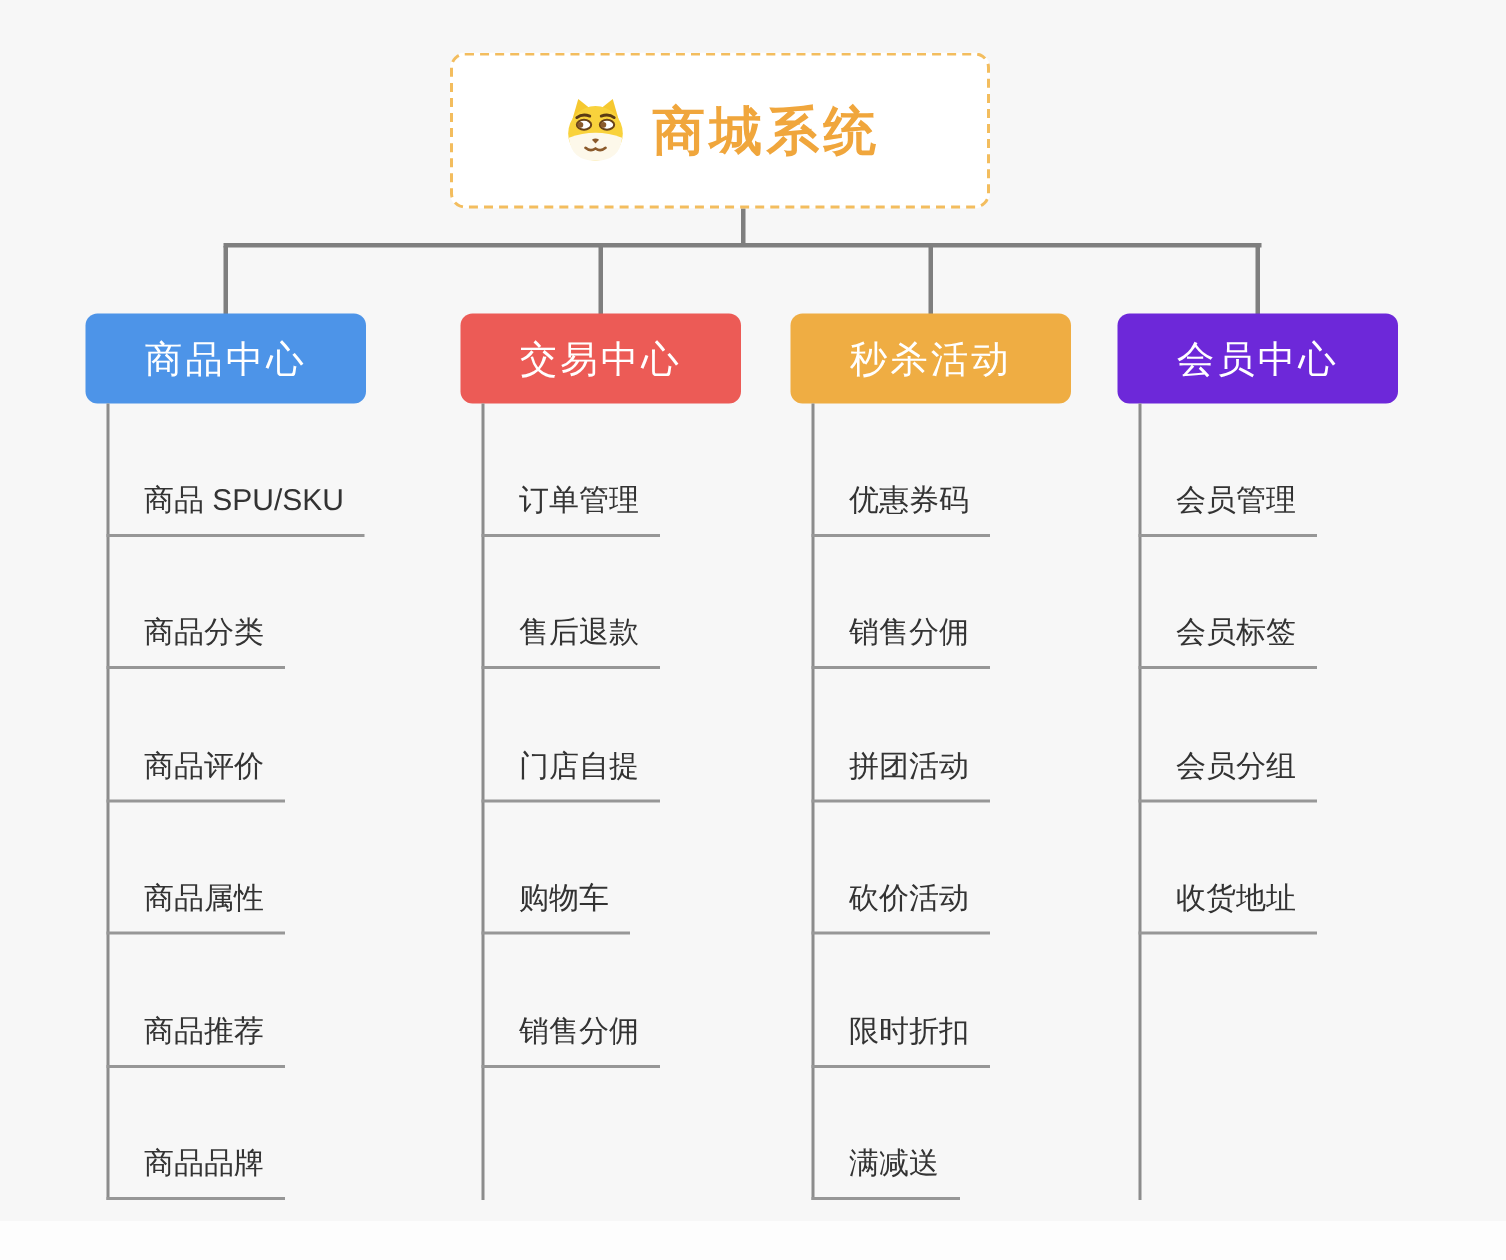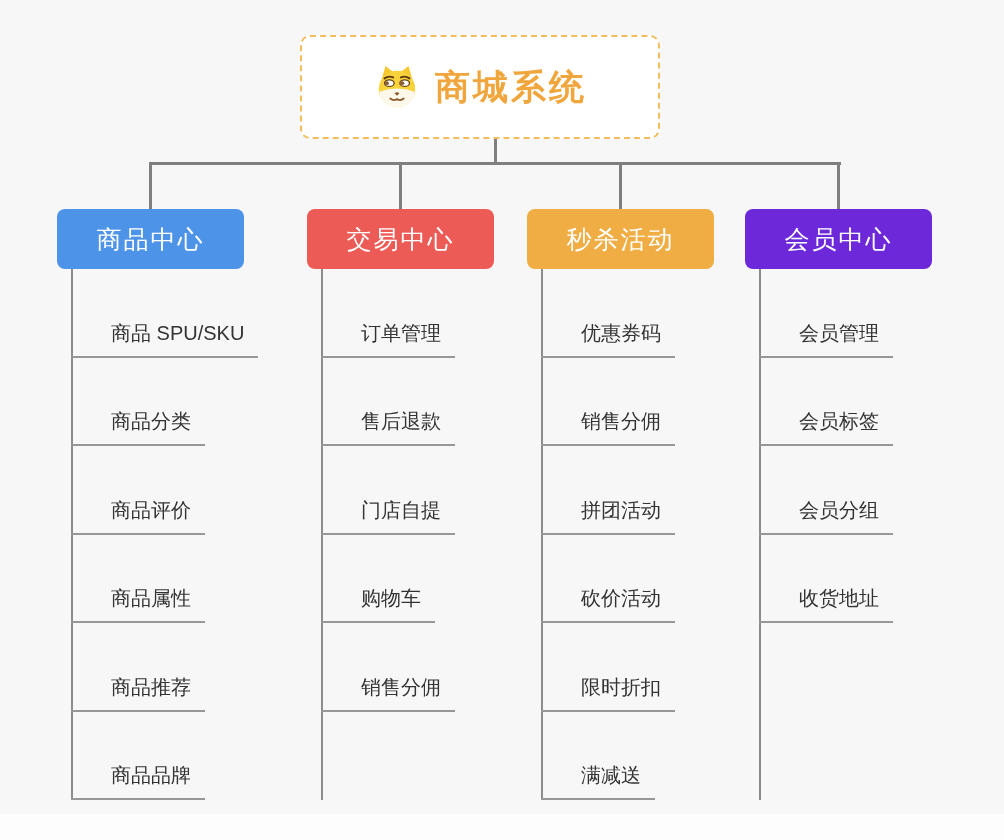--- a/index.html
+++ b/index.html
@@ -40,21 +40,21 @@
     background:#8c8c8c;
   }
   .children{
     position:absolute;left:14px;top:60px;width:236px;
     display:flex;flex-direction:column;
   }
   .slot{height:88.5px;display:flex;align-items:flex-end;}
   .child{
     display:inline-block;white-space:nowrap;
     font-size:20px;color:#333333;
-    padding:0 14px 9px 40px;
+    padding:0 14px 9px 25px;
     border-bottom:2px solid #979797;
   }
   .branch-0{left:57px;} .branch-1{left:307px;} .branch-2{left:527px;} .branch-3{left:745px;}
 
   .footer-strip{
     position:absolute;left:0;bottom:0;width:100%;height:26px;background:#fdfdfd;
   }
 </style>
 </head>
 <body>

